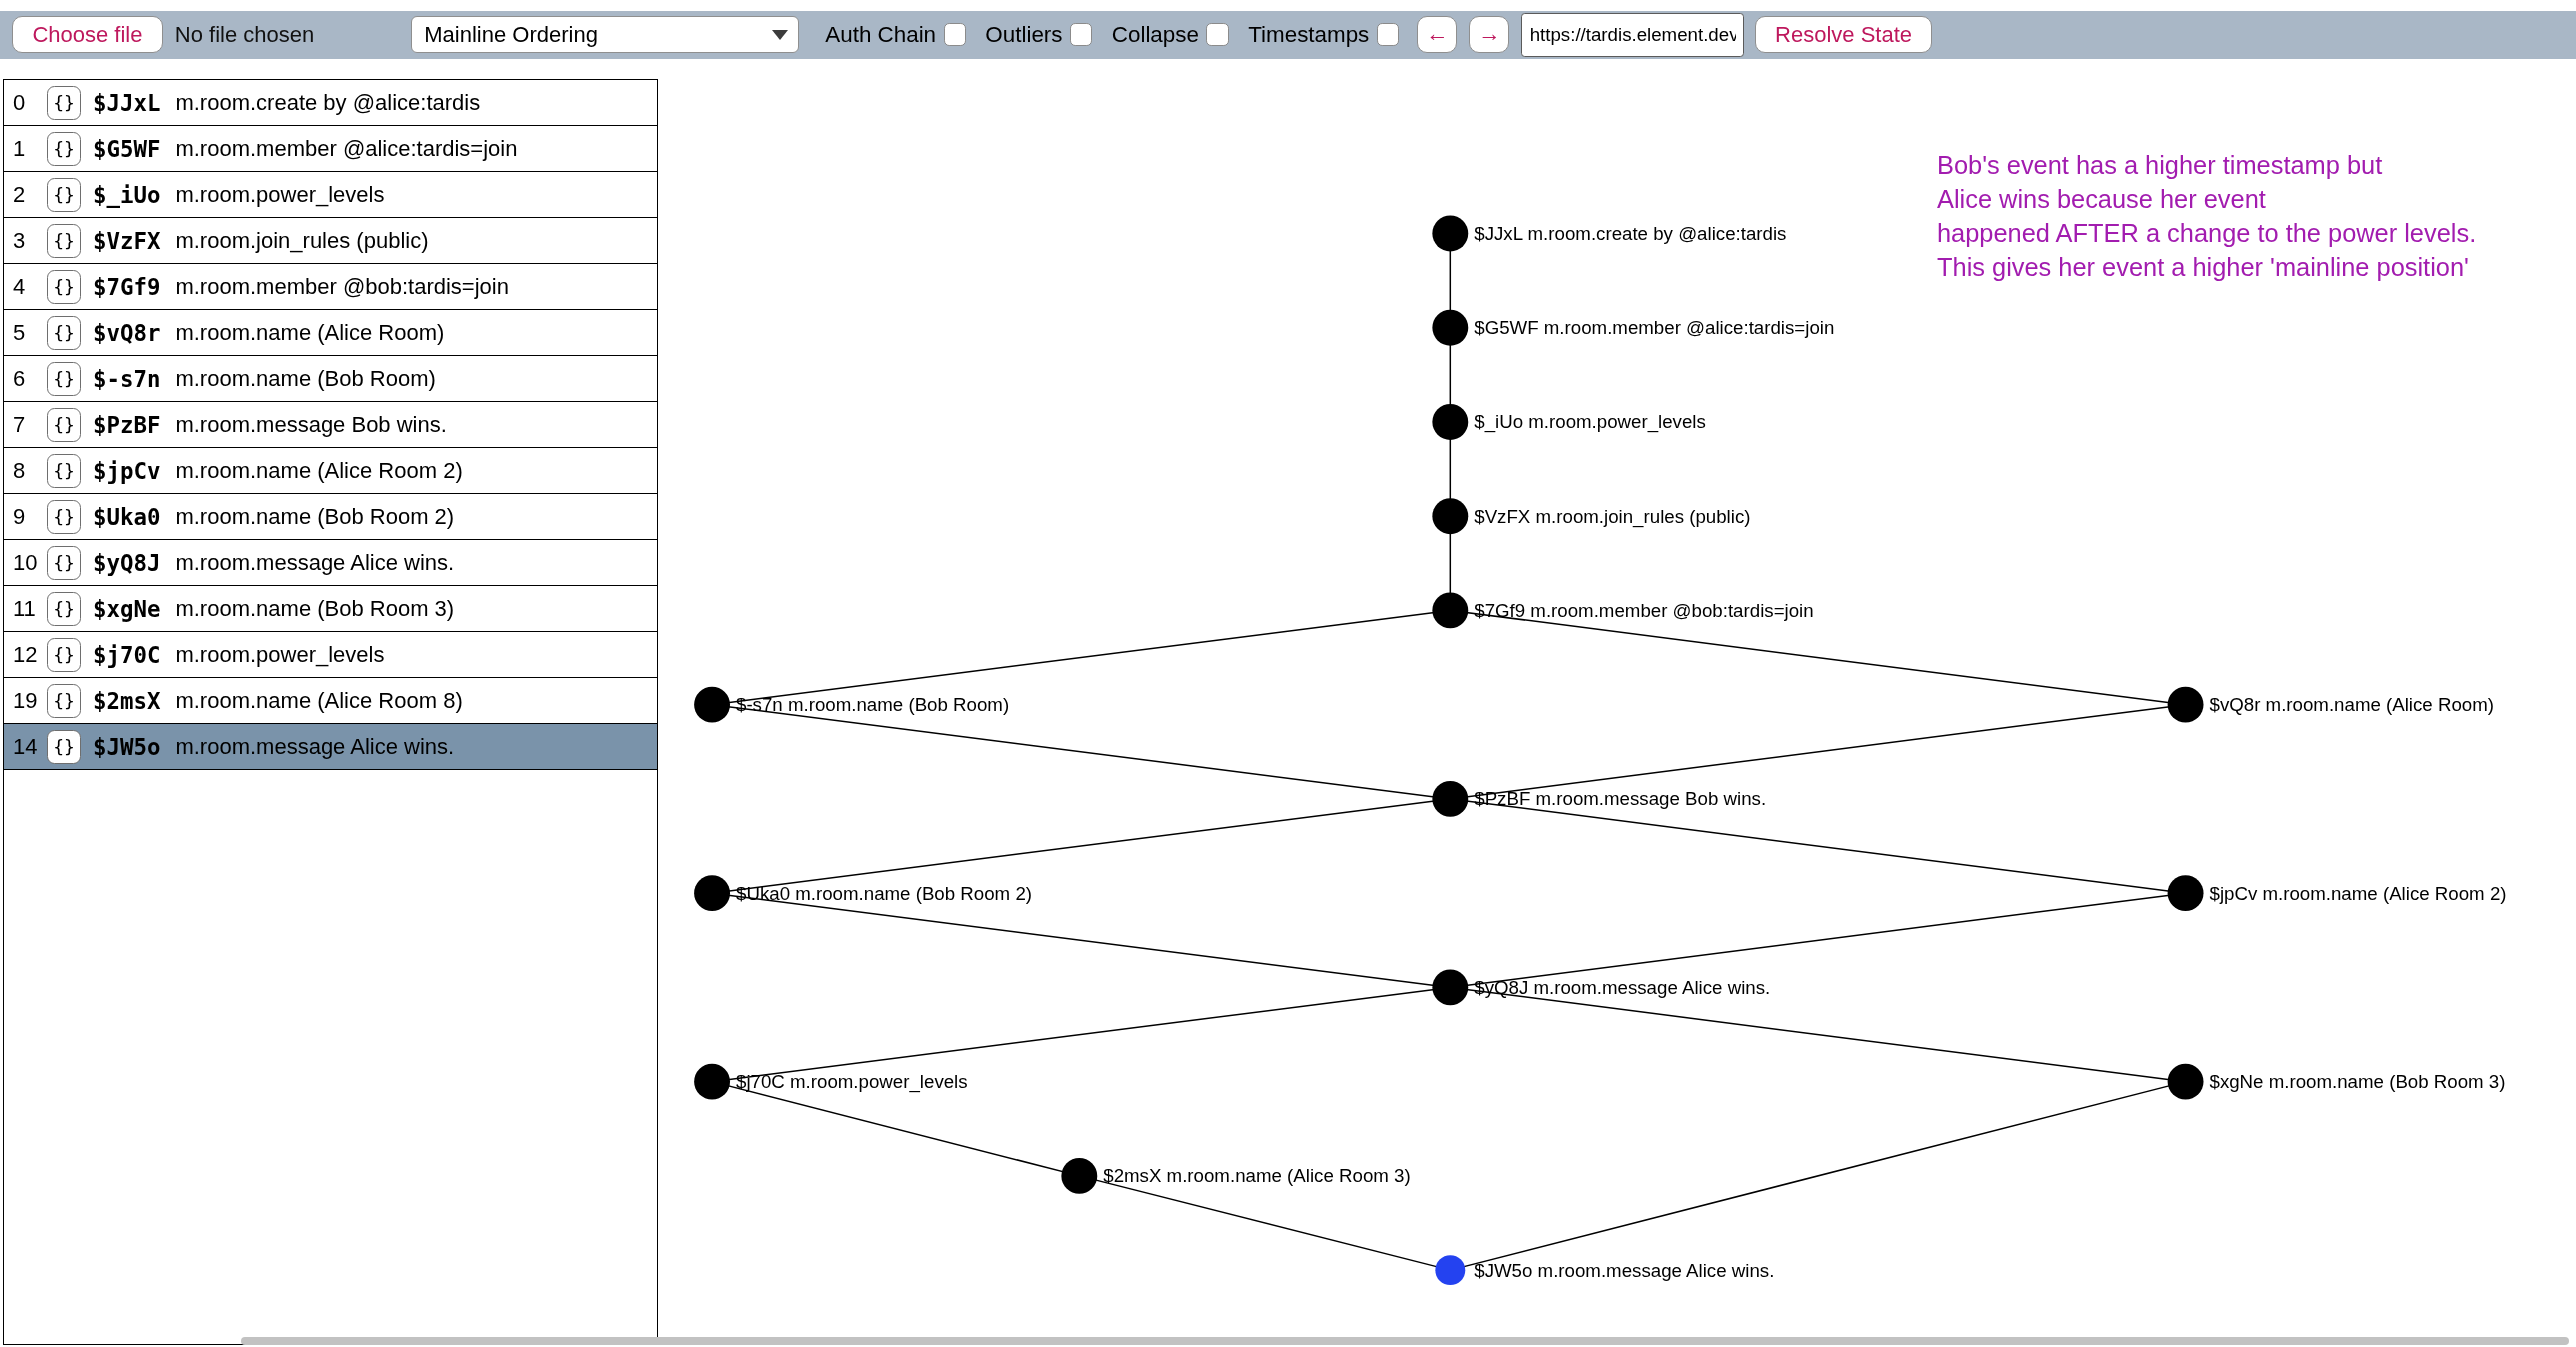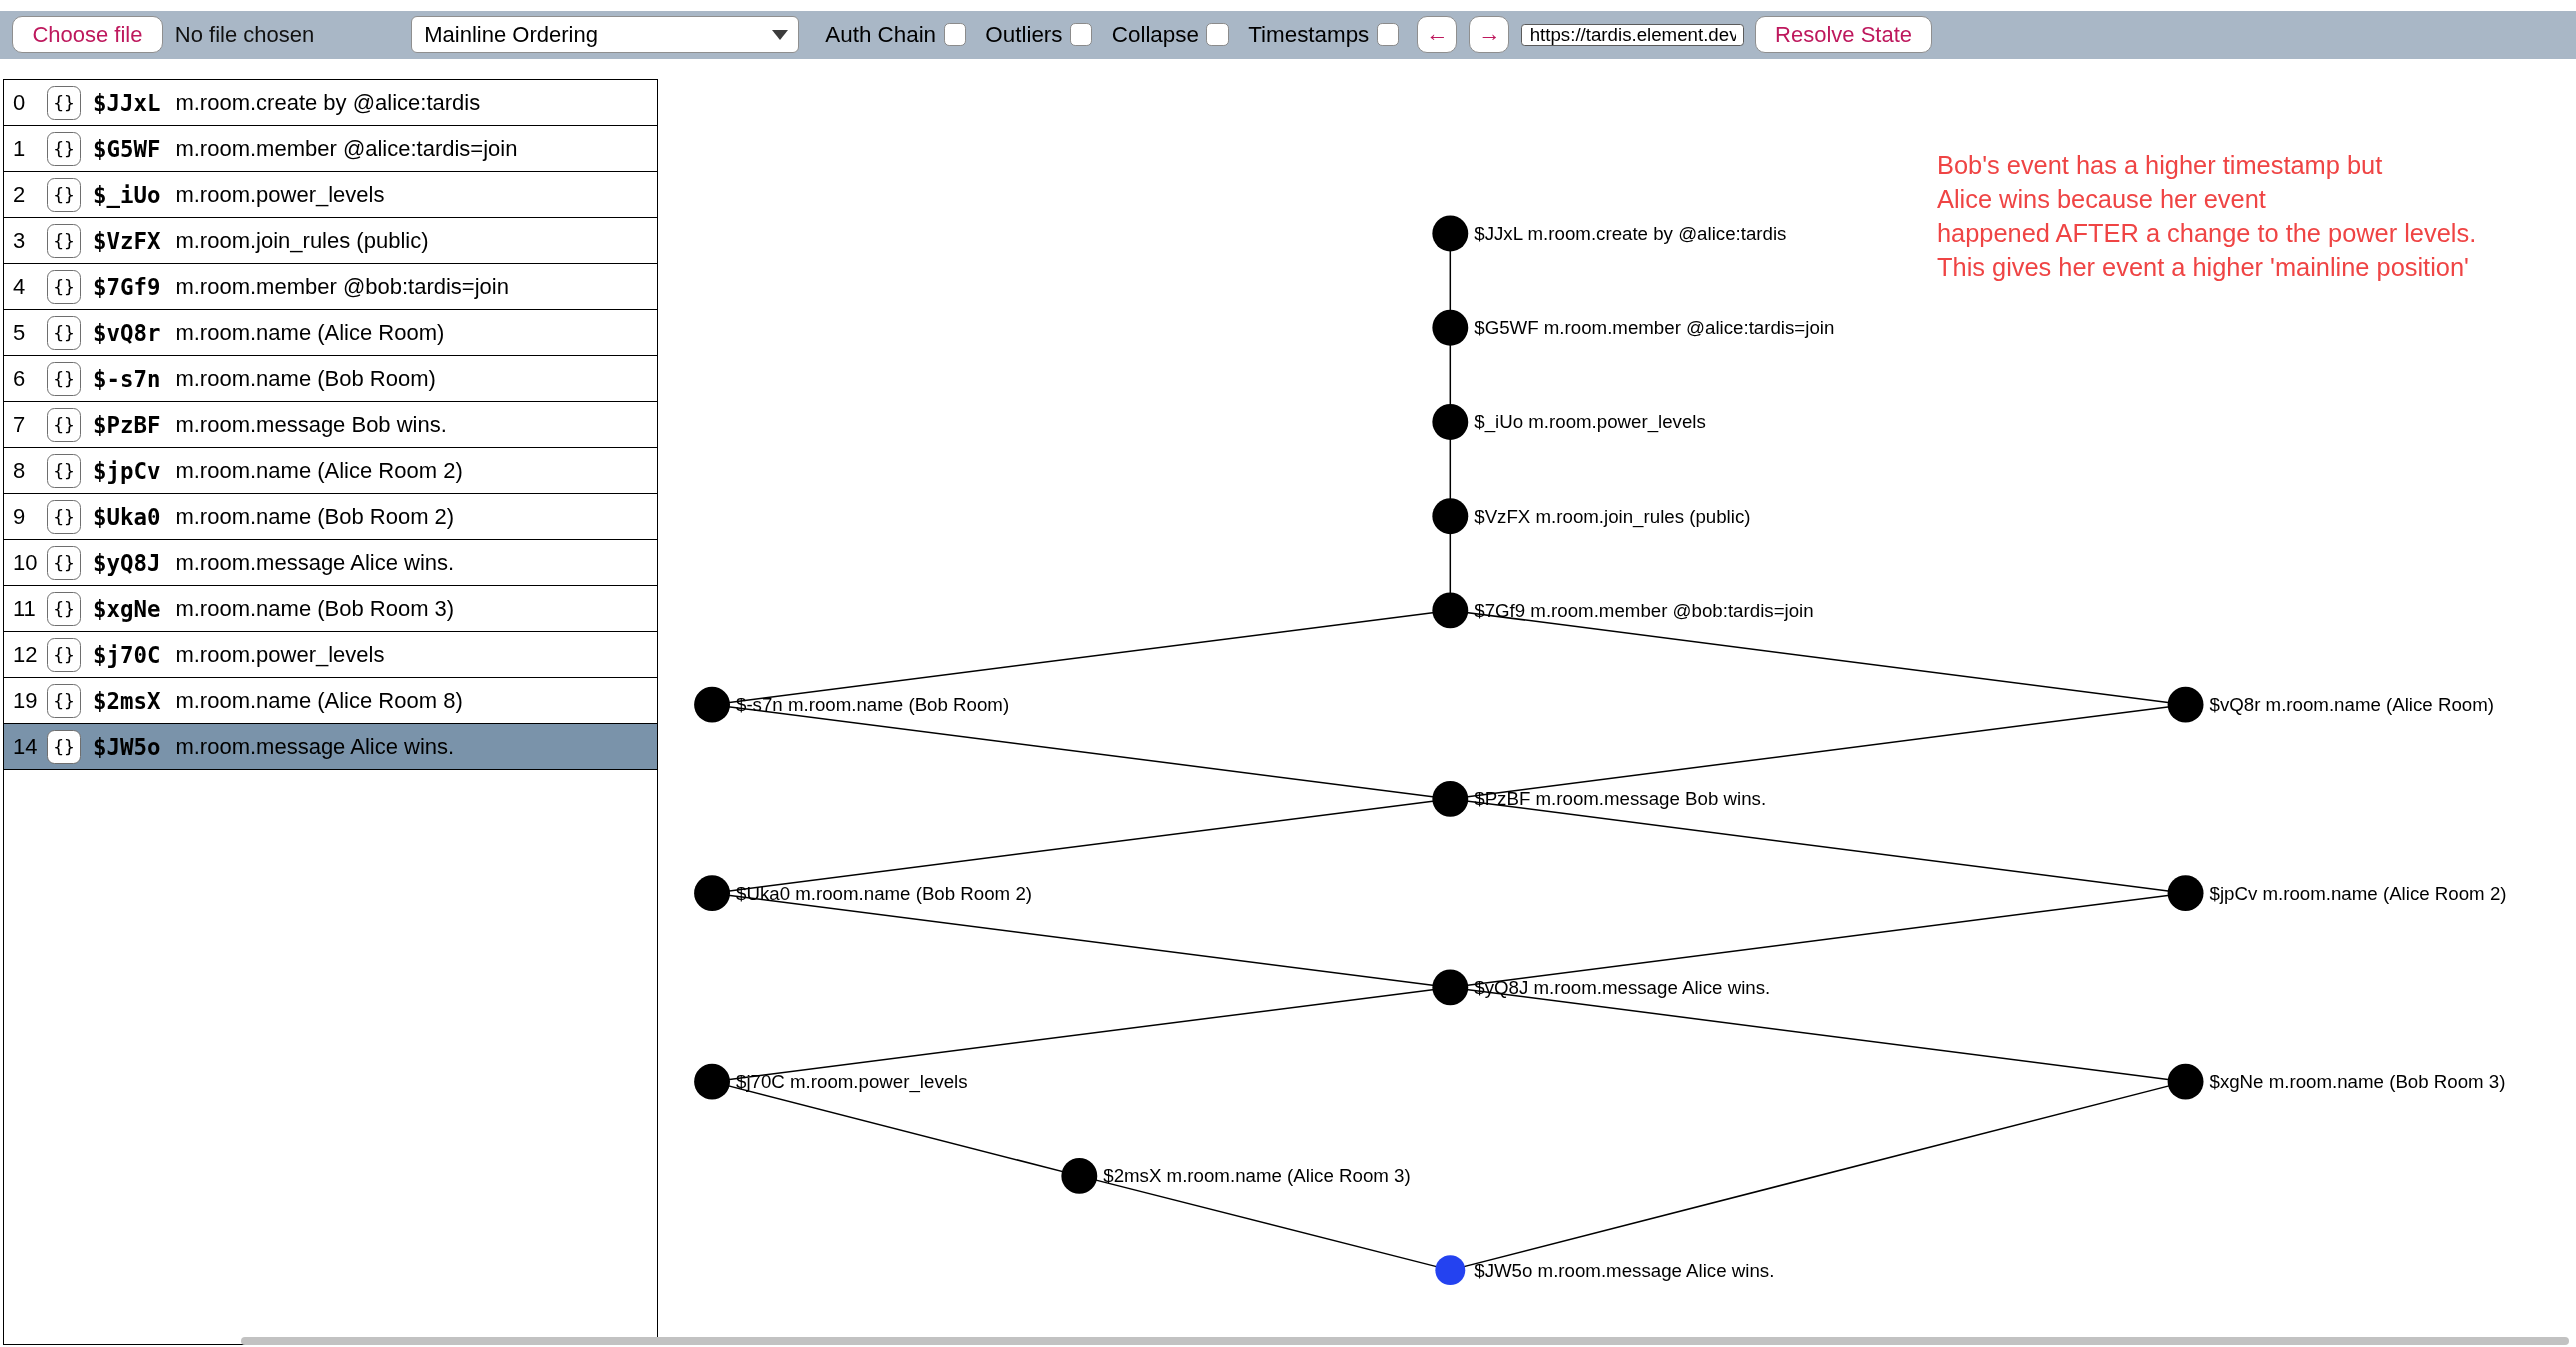--- a/index.html
+++ b/index.html
@@ -59,21 +59,21 @@
     appearance: none; -webkit-appearance: none;
     width: 22.4px; height: 22.4px;
     border: 1.5px solid #8b8b8b;
     border-radius: 5.2px;
     background: #fff;
     margin: 0 0 0 7.5px;
   }
   .arrow-btn { width: 40px; padding: 0; font-size: 22.4px; margin-left: 18px; }
   .arrow-btn + .arrow-btn { margin-left: 12px; }
   .url-input {
-    height: 22px; width: 223px;
+    height: 44px; width: 223px;
     border: 1.5px solid #5a5a5a;
     border-radius: 3.7px;
     font: 18.7px "Liberation Sans", sans-serif;
     padding: 0 7.5px;
     margin-left: 12px;
     background: #fff; color: #000;
   }
   .resolve-btn { margin-left: 10.5px; }
 
   
@@ -114,21 +114,21 @@
   .dag {
     position: absolute; left: 0; top: 0;
     width: 2576px; height: 1348px;
     z-index: 1;
   }
   .dag-edge { stroke: var(--edge-color, #000); stroke-width: 2; }
   .dag-label { font-family: "Liberation Sans", sans-serif; font-size: 25px; fill: #000; }
 
   
   .annotation { position: absolute; left: 1937px; top: 148px; z-index: 2; }
-  .annotation-line { font-size: 25.4px; line-height: 34px; color: #ef4444; white-space: nowrap; }
+  .annotation-line { font-size: 25.4px; line-height: 34px; color: #a21caf; white-space: nowrap; }
 
   
   .hscroll-thumb {
     position: absolute; left: 241px; top: 1337px;
     width: 2328px; height: 7.5px;
     background: #c2c2c2;
     border-radius: 4.5px;
     z-index: 5;
   }
 </style>

